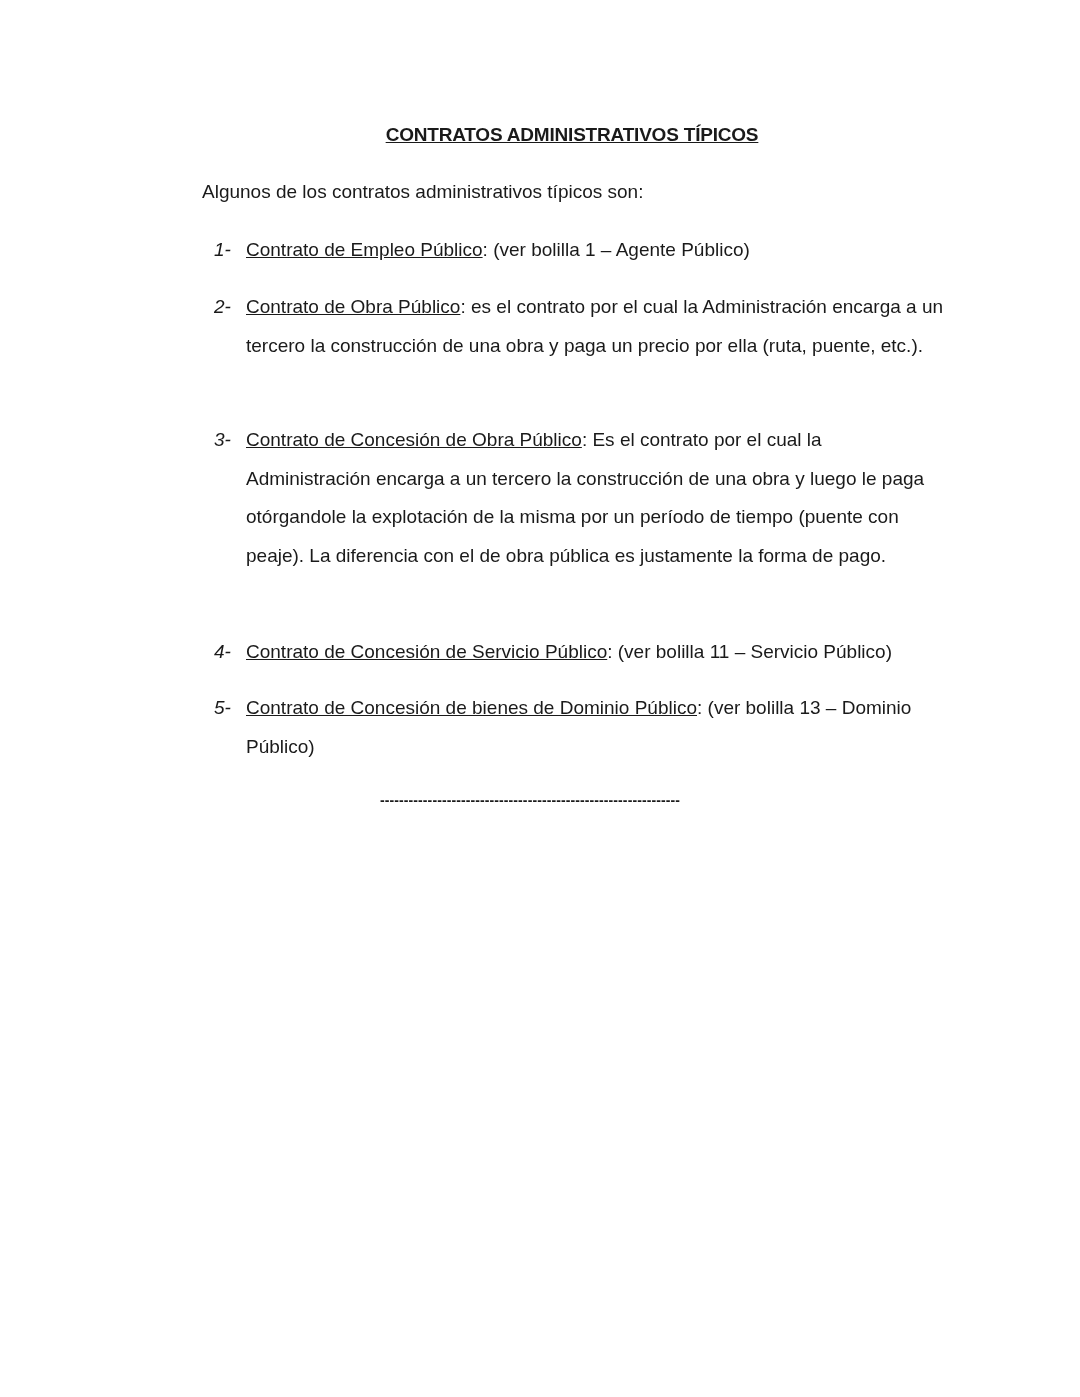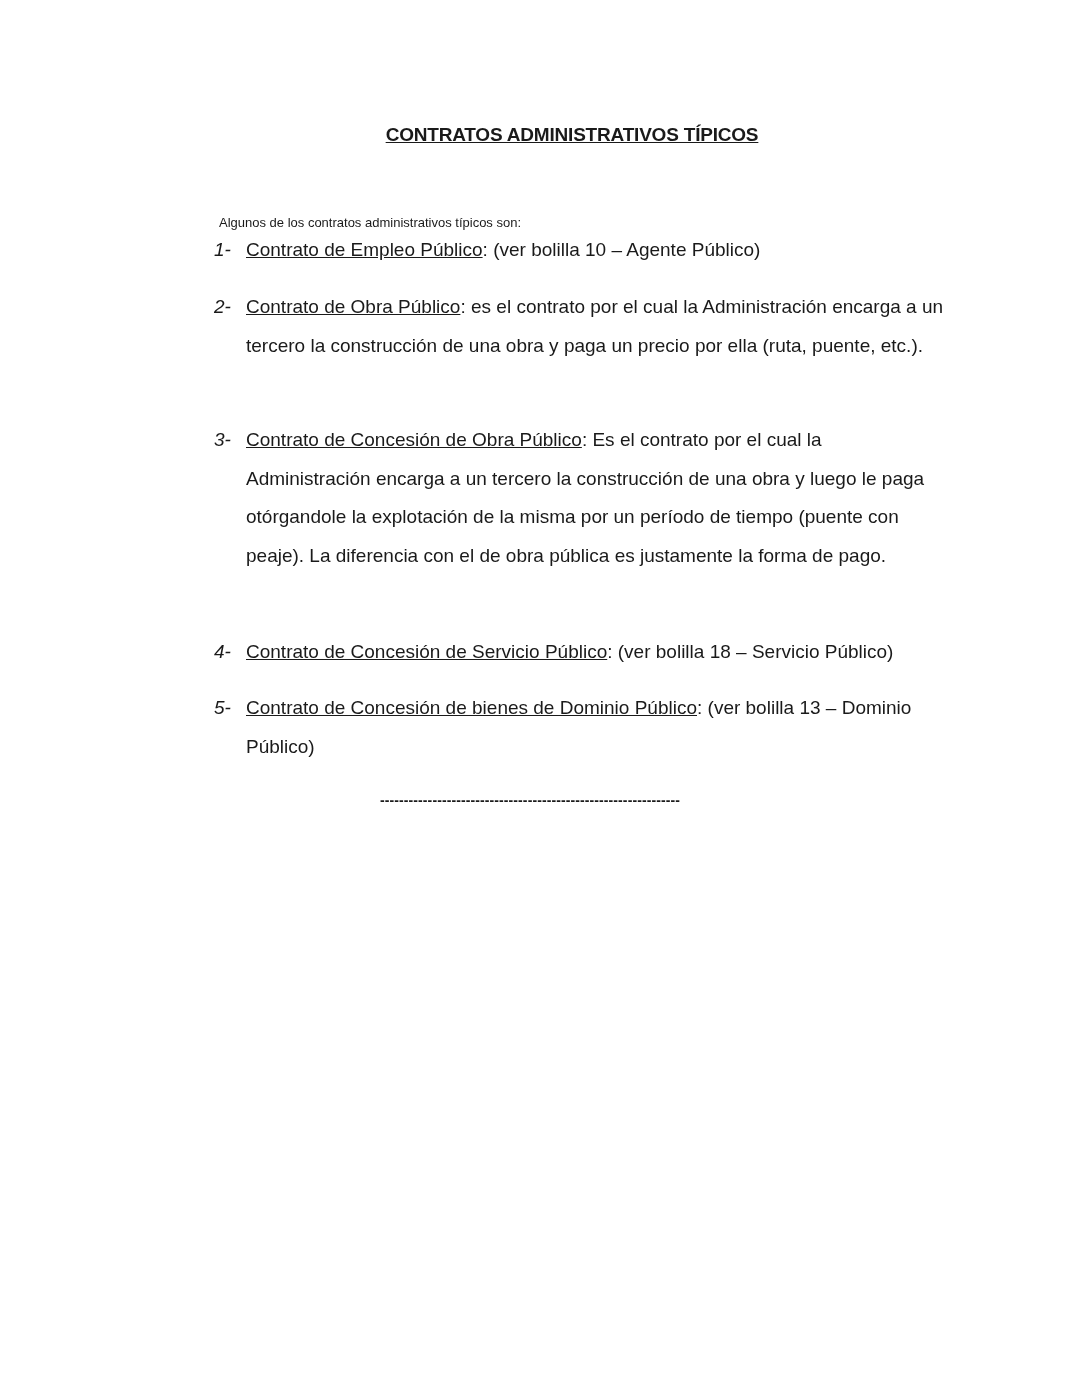--- a/index.html
+++ b/index.html
@@ -1,53 +1,53 @@
 <!DOCTYPE html>
 <html><head>
 <meta charset="utf-8">
 <style>
   html, body { margin: 0; padding: 0; background: #ffffff; }
   body { width: 1080px; height: 1397px; position: relative; overflow: hidden;
          font-family: "Liberation Sans", "DejaVu Sans", sans-serif; color: #1a1a1a; }
   .page { position: absolute; left: 0; top: 0; width: 1080px; height: 1045px; }
   .title { position: absolute; top: 124px; left: 0; width: 1144px; text-align: center;
            font-weight: bold; font-size: 19px; text-decoration: underline; letter-spacing: -0.2px; }
-  .intro { position: absolute; top: 181px; left: 219px; font-size: 13px; margin-top: 34px; }
+  .intro { position: absolute; top: 181px; left: 202px; font-size: 19px; }
   .item { position: absolute; left: 214px; width: 730px; font-size: 19px; line-height: 38.5px; }
   .num { position: absolute; left: 0; top: 0; font-style: italic; }
   .body { margin-left: 32px; display: block; }
   .term { text-decoration: underline; text-align: right; }
   .divider { position: absolute; top: 792px; left: 380px; width: 414px; height: 20px;
              font-size: 14px; font-weight: bold; letter-spacing: 0.1px; white-space: nowrap; overflow: hidden; }
 </style>
 </head>
 <body>
 
 <div class="page">
   <div class="title">CONTRATOS ADMINISTRATIVOS TÍPICOS</div>
   <div class="intro">Algunos de los contratos administrativos típicos son:</div>
 
   <div class="item" style="top:231px;">
     <span class="num">1-</span>
-    <span class="body"><span class="term">Contrato de Empleo Público</span><span>: (ver bolilla 10 – Agente Público)</span></span>
+    <span class="body"><span class="term">Contrato de Empleo Público</span><span>: (ver bolilla 1 – Agente Público)</span></span>
   </div>
 
   <div class="item" style="top:288px;">
     <span class="num">2-</span>
     <span class="body"><span class="term">Contrato de Obra Público</span><span>: es el contrato por el cual la Administración encarga a un tercero la construcción de una obra y paga un precio por ella (ruta, puente, etc.).</span></span>
   </div>
 
   <div class="item" style="top:421px;">
     <span class="num">3-</span>
     <span class="body"><span class="term">Contrato de Concesión de Obra Público</span><span>: Es el contrato por el cual la Administración encarga a un tercero la construcción de una obra y luego le paga otórgandole la explotación de la misma por un período de tiempo (puente con peaje). La diferencia con el de obra pública es justamente la forma de pago.</span></span>
   </div>
 
   <div class="item" style="top:633px;">
     <span class="num">4-</span>
-    <span class="body"><span class="term">Contrato de Concesión de Servicio Público</span><span>: (ver bolilla 18 – Servicio Público)</span></span>
+    <span class="body"><span class="term">Contrato de Concesión de Servicio Público</span><span>: (ver bolilla 11 – Servicio Público)</span></span>
   </div>
 
   <div class="item" style="top:689px;">
     <span class="num">5-</span>
     <span class="body"><span class="term">Contrato de Concesión de bienes de Dominio Público</span><span>: (ver bolilla 13 – Dominio Público)</span></span>
   </div>
 
   <div class="divider">---------------------------------------------------------------</div>
 </div>
 

